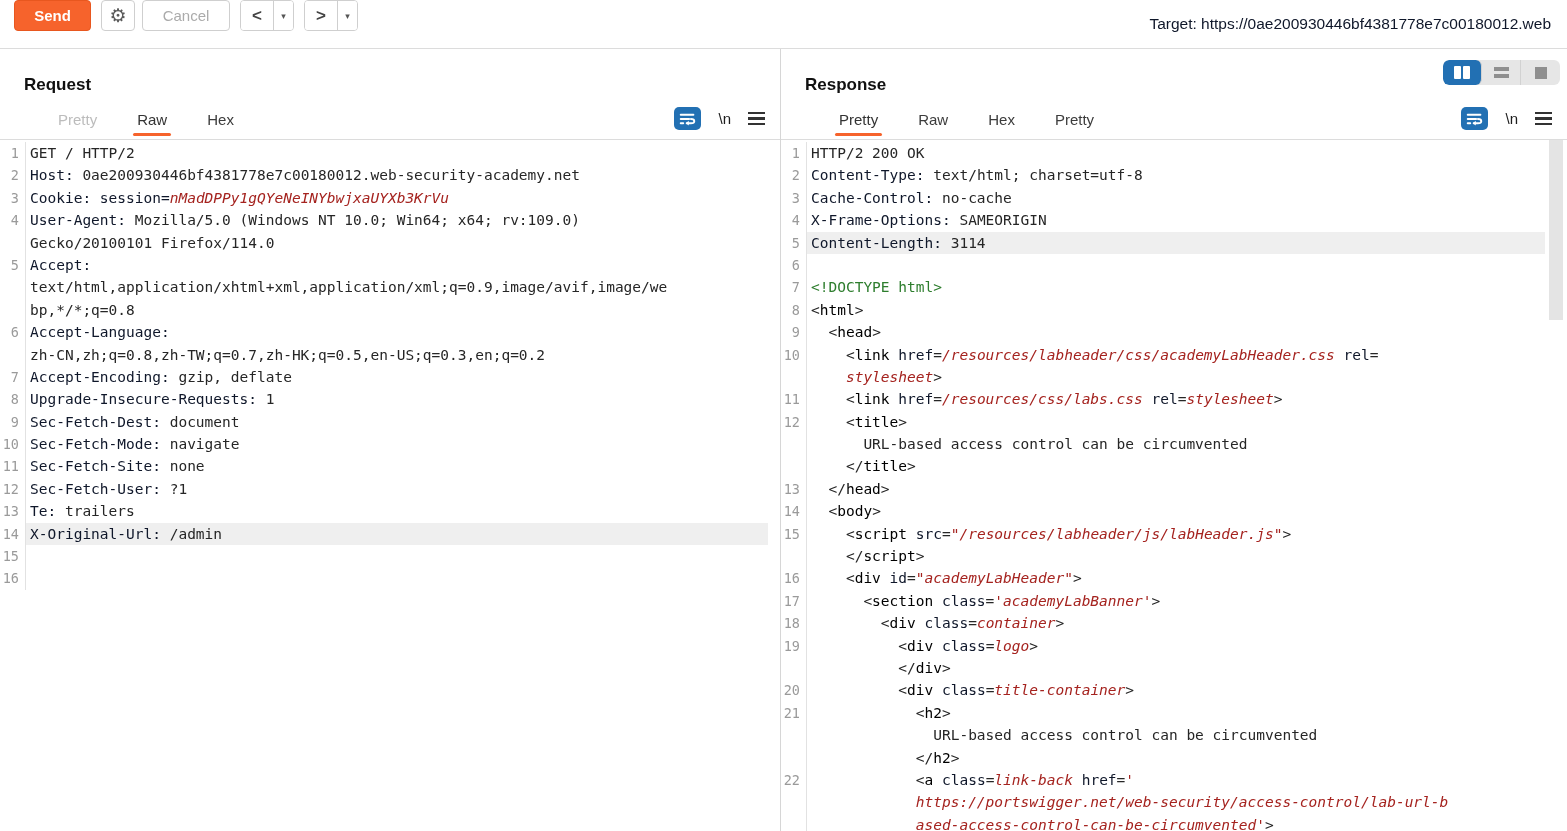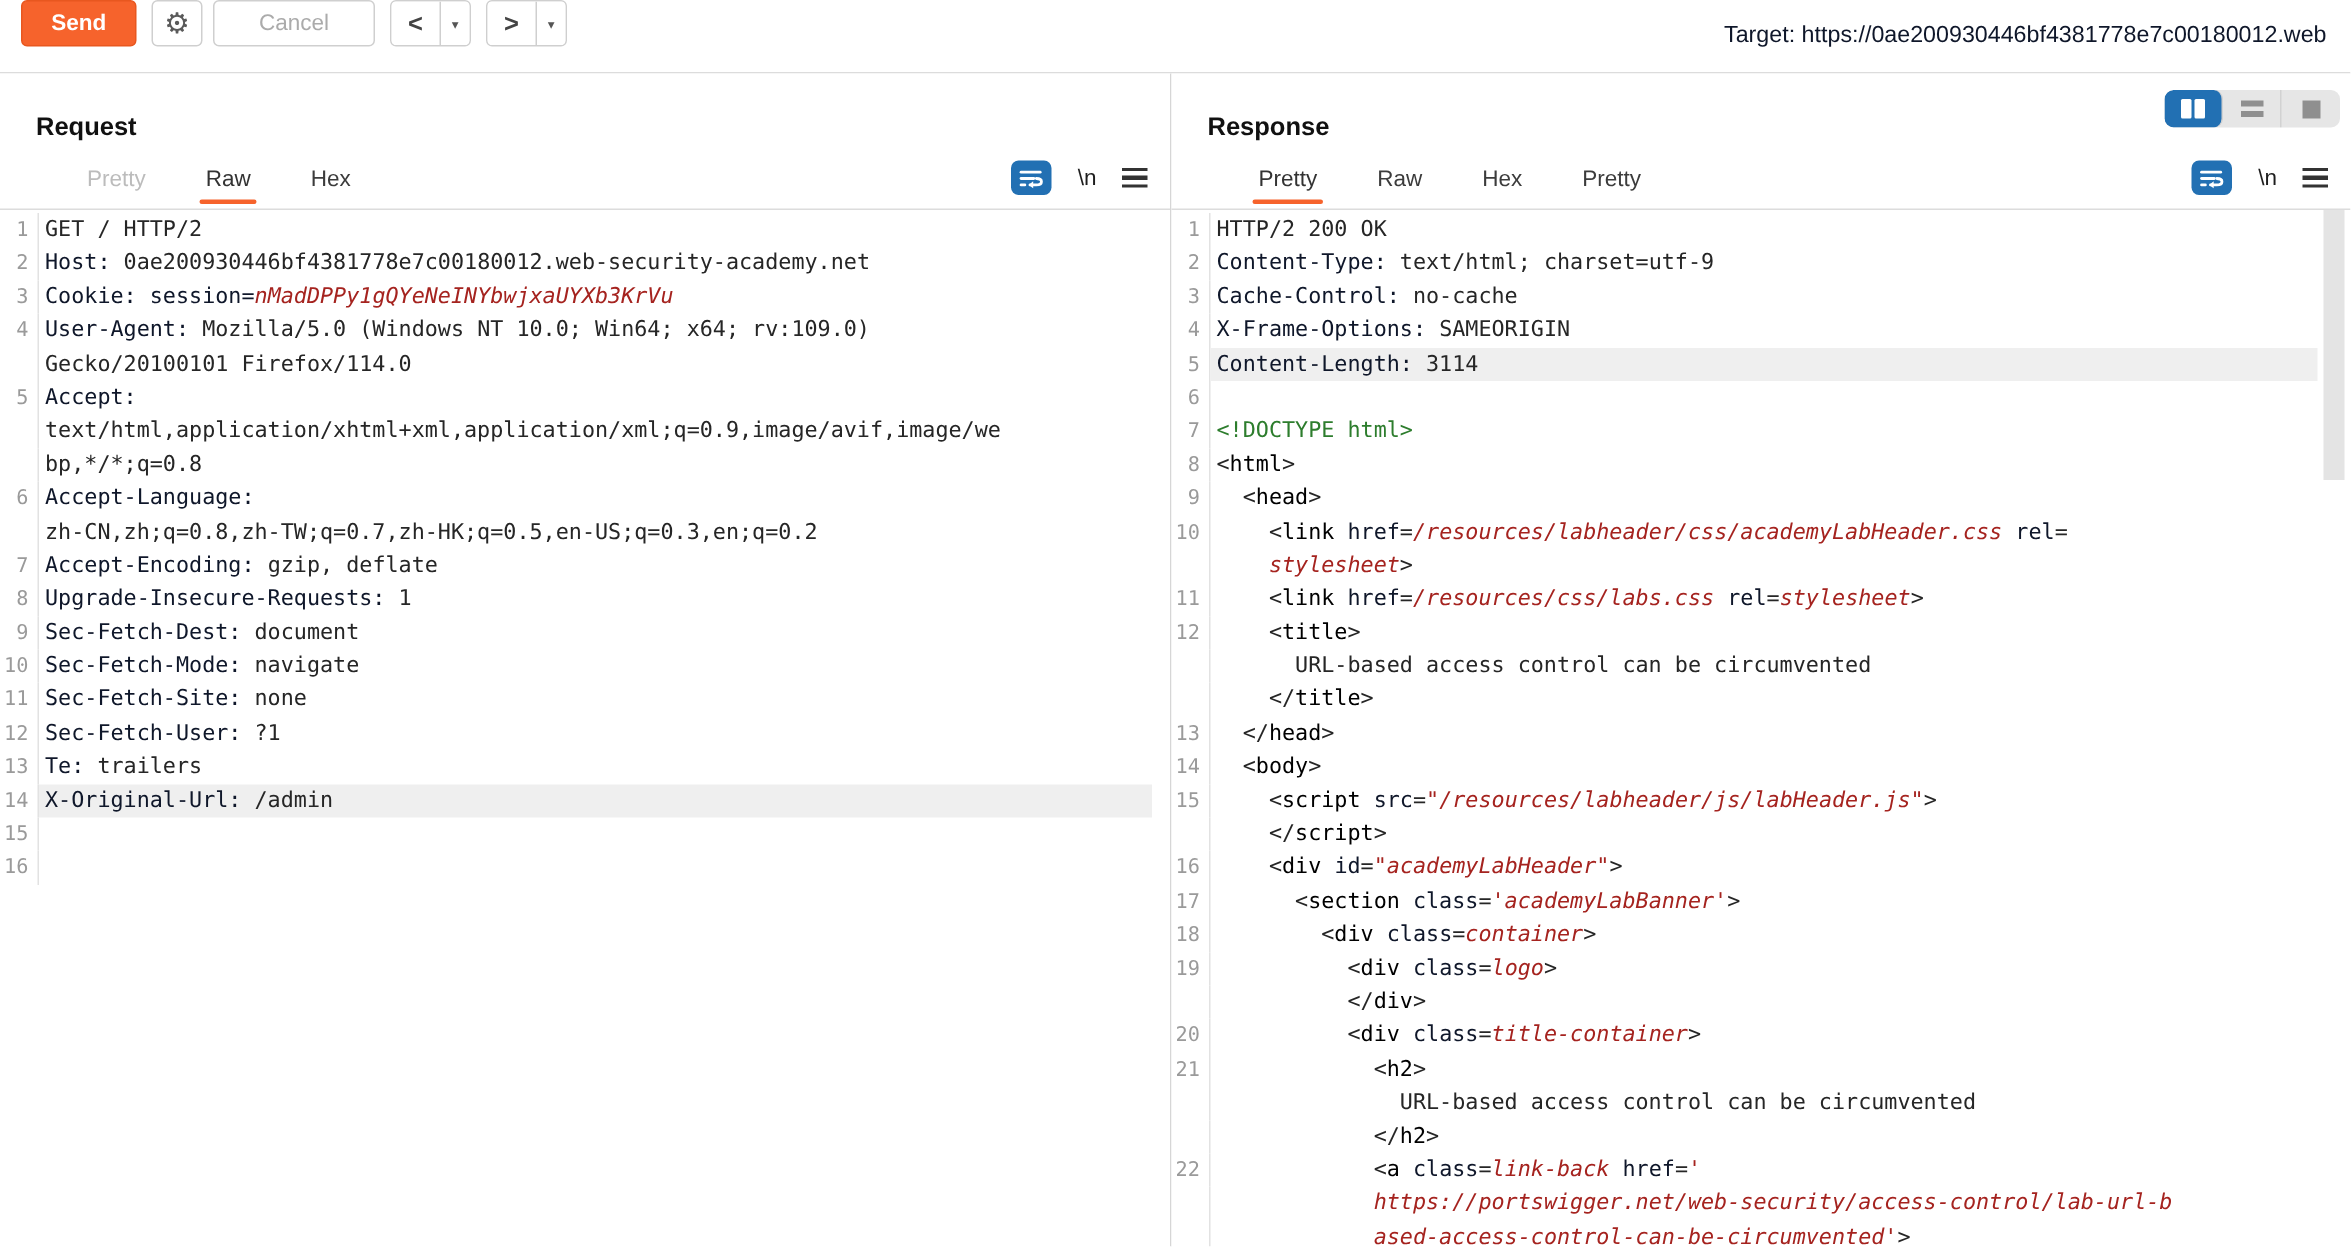--- a/index.html
+++ b/index.html
@@ -18,21 +18,21 @@
     width:77px; height:31px; background:#f6632c; border:1px solid #e8571f;
     border-radius:4px; color:#fff; font-weight:bold; font-size:15px;
     font-family:"Liberation Sans",sans-serif; cursor:pointer;
   }
   .btn-gear {
     width:34px; height:31px; margin-left:10px; background:#fff;
     border:1px solid #cfcfcf; border-radius:4px; color:#5a5a5a; font-size:19px;
     display:flex; align-items:center; justify-content:center; cursor:pointer; padding:0;
   }
   .btn-cancel {
-    width:108px; height:31px; margin-left:7px; background:#fff;
+    width:88px; height:31px; margin-left:7px; background:#fff;
     border:1px solid #cfcfcf; border-radius:4px; color:#ababab; font-size:15px;
     font-family:"Liberation Sans",sans-serif; cursor:default;
   }
   .nav-group {
     margin-left:10px; height:31px; display:flex; border:1px solid #cfcfcf;
     border-radius:4px; overflow:hidden; background:#fff;
   }
   .nav-main {
     width:32px; border:none; background:#fff; color:#444; font-size:17px;
     font-weight:600; display:flex; align-items:center; justify-content:center;
@@ -295,21 +295,21 @@
             </span>
         </div>
       </div>
       <div class="editor editor-resp" id="resp-code">
           <div class="code-row">
             <span class="ln">1</span>
             <span class="lc"><span class="tok-p">HTTP/2 200 OK</span></span>
           </div>
           <div class="code-row">
             <span class="ln">2</span>
-            <span class="lc"><span class="tok-k">Content-Type:</span><span class="tok-p"> text/html; charset=utf-9</span></span>
+            <span class="lc"><span class="tok-k">Content-Type:</span><span class="tok-p"> text/html; charset=utf-8</span></span>
           </div>
           <div class="code-row">
             <span class="ln">3</span>
             <span class="lc"><span class="tok-k">Cache-Control:</span><span class="tok-p"> no-cache</span></span>
           </div>
           <div class="code-row">
             <span class="ln">4</span>
             <span class="lc"><span class="tok-k">X-Frame-Options:</span><span class="tok-p"> SAMEORIGIN</span></span>
           </div>
           <div class="code-row">

